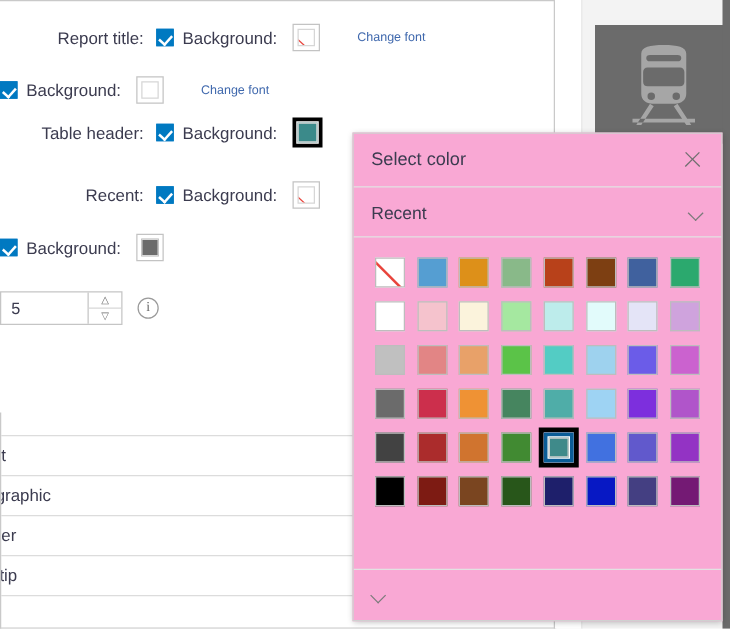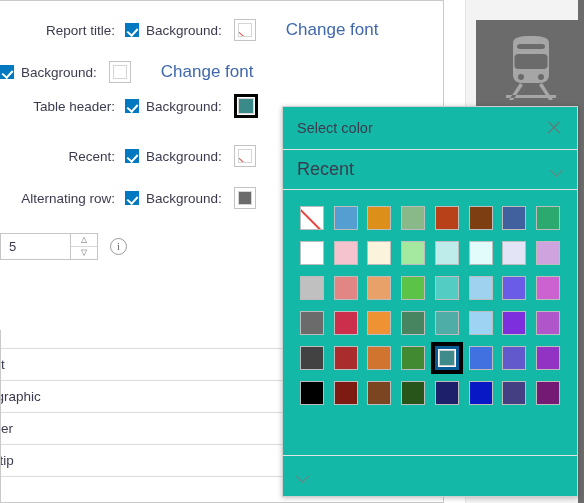--- a/index.html
+++ b/index.html
@@ -122,21 +122,21 @@
     transform: rotate(42deg);
     transform-origin: left center;
   }
   .swatch-btn.selected {
     border: 3px solid #000000;
     padding: 1px;
     width: 24px; height: 24px;
   }
   .changefont {
     margin-left: 30px;
-    font-size: 17px;
+    font-size: 10px;
     color: #3f68ad;
     cursor: pointer;
     white-space: nowrap;
   }
 
   
   .spin-wrap {
     margin-left: 0;
     display: flex;
     width: 98px; height: 27px;
@@ -203,21 +203,21 @@
     overflow: hidden;
   }
   .list-item span { margin-left: -12px; white-space: nowrap; }
   .list-item.blank { border-top: 1px solid #dcdcdc; }
 
   
   .picker {
     position: absolute;
     left: 282px; top: 106px;
     width: 296px; height: 391px;
-    background: #14b8a6;
+    background: #f9a8d4;
     border: 1px solid #d0d0d0;
     box-shadow: 0 1px 5px rgba(0,0,0,0.25);
     z-index: 20;
   }
   .picker-head {
     height: 43px;
     display: flex; align-items: center;
     padding: 0 14px;
     border-bottom: 1px solid #e2e2e2;
   }
@@ -243,21 +243,21 @@
 
   .section-head {
     height: 40px;
     display: flex; align-items: center;
     padding: 0 14px;
     border-bottom: 1px solid #e2e2e2;
     cursor: pointer;
   }
   .section-title {
     flex: 1;
-    font-size: 18px;
+    font-size: 14px;
     color: #3b3b4f;
   }
   .chev {
     width: 12px; height: 12px;
     position: relative;
   }
   .chev::after {
     content: "";
     position: absolute;
     left: 1px; top: 2px;
@@ -362,21 +362,20 @@
     <div class="row" style="top:134px">
       <div class="row-label">Recent:</div>
       <div class="cb"></div>
       <div class="cb-text">Background:</div>
       <div class="swatch-btn">
         <div class="swatch-inner none"></div>
       </div>
     </div>
 
     <div class="row" style="top:176px">
-      <div class="row-label">Alternating row:</div>
       <div class="cb"></div>
       <div class="cb-text">Background:</div>
       <div class="swatch-btn">
         <div class="swatch-inner" id="sw4" style="background: rgb(107, 107, 107);"></div>
       </div>
     </div>
 
     <div class="row" style="top:224px">
       <div class="spin-wrap">
         <div class="spin-input">5</div>

